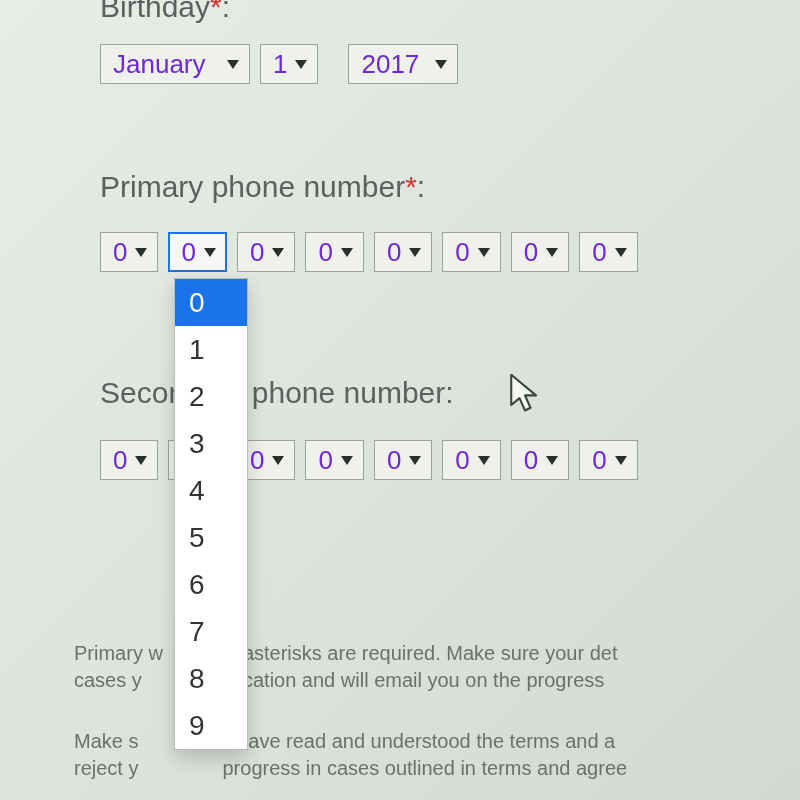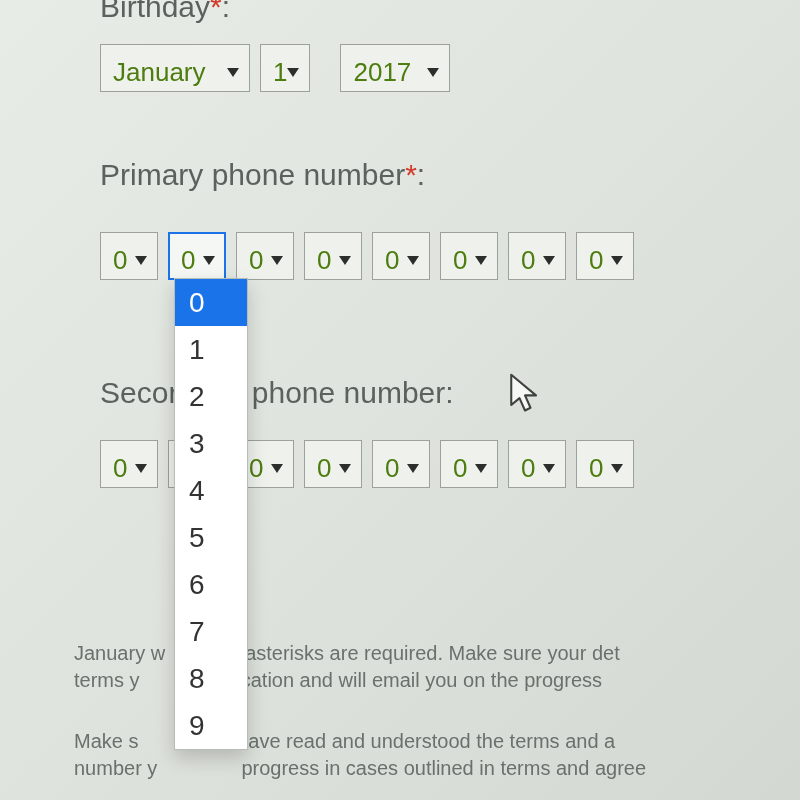--- a/index.html
+++ b/index.html
@@ -31,27 +31,27 @@
   .row {
     display: flex;
     align-items: center;
     gap: 10px;
     flex-wrap: nowrap;
   }
   .sel {
     display: inline-flex;
     align-items: center;
     justify-content: space-between;
-    gap: 0;
+    gap: 8px;
     border: 1px solid #9aa29b;
     background: #eef1ec;
-    padding: 14px 10px 6px 12px;
+    padding: 6px 10px 6px 12px;
     font-size: 26px;
     line-height: 1;
-    color: #4d7c0f;
+    color: #6d28d9;
     min-height: 38px;
     box-sizing: border-box;
     cursor: pointer;
     user-select: none;
   }
   .sel.small {
     min-width: 58px;
   }
   .sel.month {
     min-width: 150px;
@@ -105,21 +105,21 @@
     width: 34px;
     height: 44px;
     z-index: 100;
     pointer-events: none;
   }
   .section {
     margin-left: 100px;
   }
   .birthday-group   { position:absolute; top: -10px; }
   .birthday-row     { position:absolute; top:  44px; }
-  .primary-label    { position:absolute; top: 158px; }
+  .primary-label    { position:absolute; top: 170px; }
   .primary-row      { position:absolute; top: 232px; }
   .secondary-label  { position:absolute; top: 376px; }
   .secondary-row    { position:absolute; top: 440px; }
   .footer1          { position:absolute; top: 640px; left: 74px; right: -40px; }
   .footer2          { position:absolute; top: 728px; left: 74px; right: -40px; }
   .cut {  white-space: nowrap; overflow: hidden; }
 </style>
 </head>
 <body>
 
@@ -226,26 +226,26 @@
       <div class="opt">3</div>
       <div class="opt">4</div>
       <div class="opt">5</div>
       <div class="opt">6</div>
       <div class="opt">7</div>
       <div class="opt">8</div>
       <div class="opt">9</div>
     </div>
 
   <div class="body-text footer1 cut">
-    <span>January w</span><span style="display:inline-block;width:70px"></span><span>l asterisks are required. Make sure your det</span><br>
-    <span>terms y</span><span style="display:inline-block;width:70px"></span><span>pplication and will email you on the progress</span>
+    <span>Primary w</span><span style="display:inline-block;width:70px"></span><span>l asterisks are required. Make sure your det</span><br>
+    <span>cases y</span><span style="display:inline-block;width:70px"></span><span>pplication and will email you on the progress</span>
   </div>
   <div class="body-text footer2 cut">
     <span>Make s</span><span style="display:inline-block;width:82px"></span><span>u have read and understood the terms and a</span><br>
-    <span>number y</span><span style="display:inline-block;width:84px"></span><span>progress in cases outlined in terms and agree</span>
+    <span>reject y</span><span style="display:inline-block;width:84px"></span><span>progress in cases outlined in terms and agree</span>
   </div>
 
   <div class="cursor" style="left:508px; top:372px;">
     <svg viewBox="0 0 24 32" width="34" height="44">
       <path d="M2 2 L2 24 L8 19 L12 28 L16 26 L12 17 L20 17 Z" fill="#f6f8f4" stroke="#3d423e" stroke-width="1.5" stroke-linejoin="round"></path>
     </svg>
   </div>
 
 </div>
 

